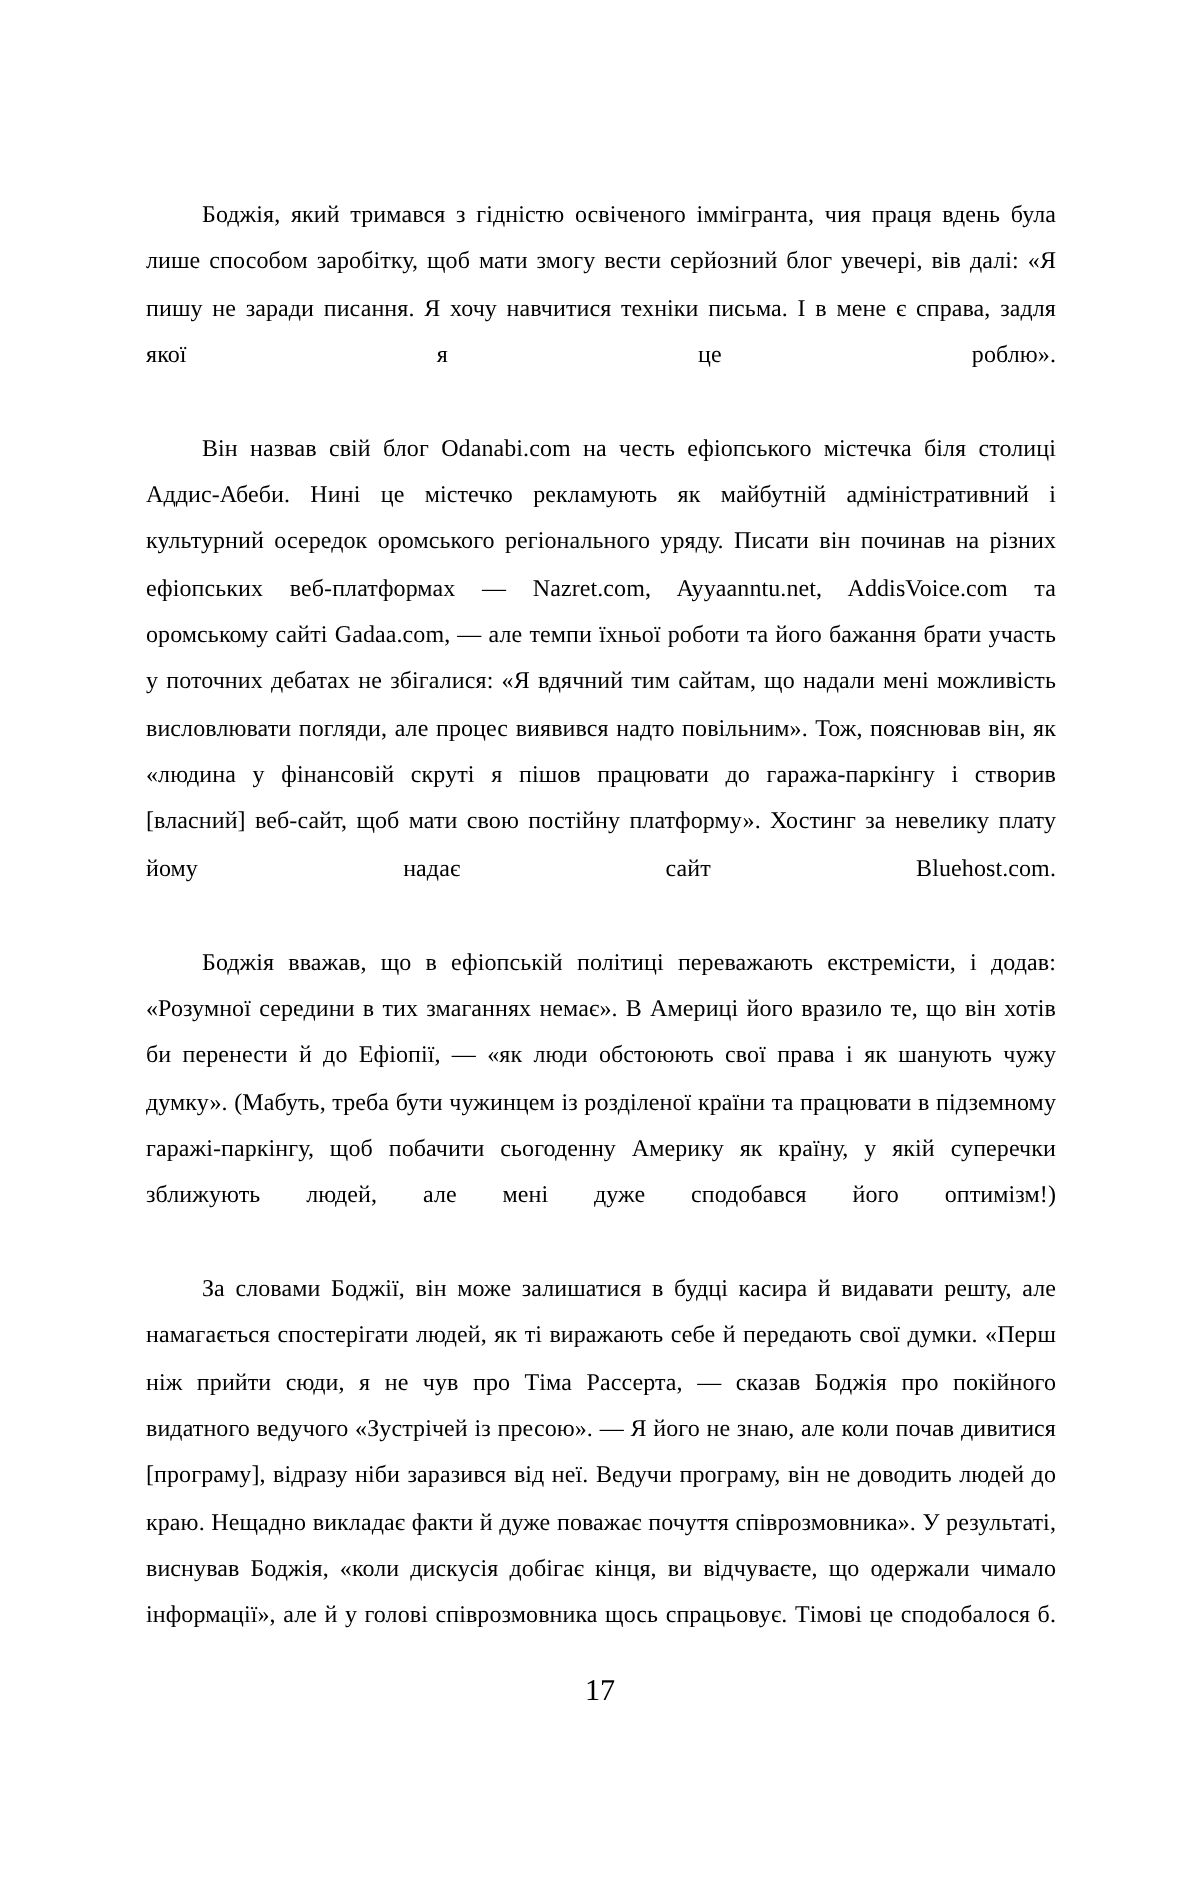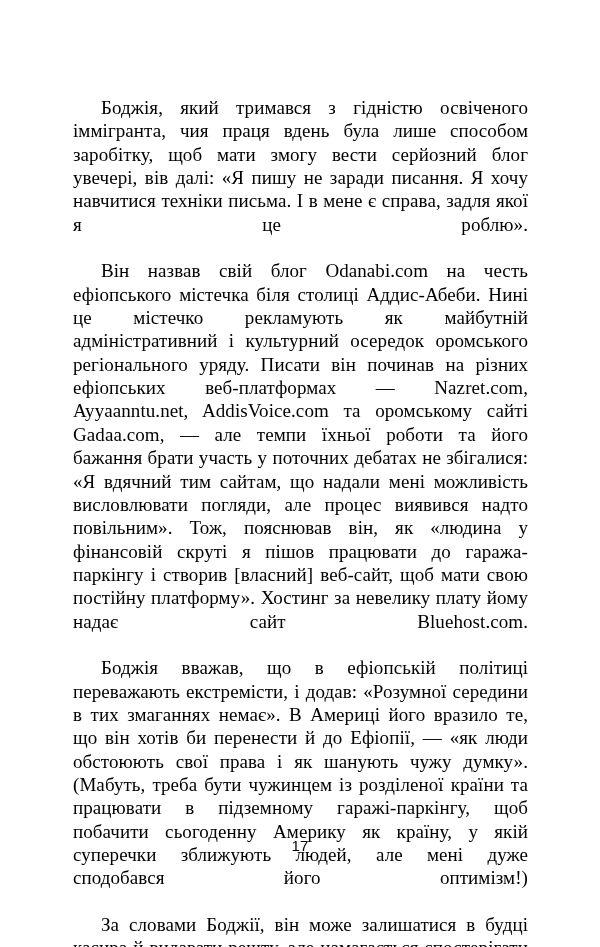--- a/index.html
+++ b/index.html
@@ -18,21 +18,21 @@
     -webkit-font-smoothing: antialiased;
   }
   .text-block {
     position: absolute;
     left: 73px;
     top: 96px;
     width: 455px;
   }
   .para {
     margin: 0;
-    font-size: 19px;
+    font-size: 12px;
     line-height: 23.35px;
     text-align: justify;
     text-justify: inter-word;
     text-indent: 28px;
     hyphens: manual;
     word-spacing: 0.02em;
     letter-spacing: 0.004em;
   }
   
   .para::after {
@@ -41,21 +41,21 @@
     width: 100%;
   }
   .folio {
     position: absolute;
     left: 0;
     top: 836px;
     width: 600px;
     text-align: center;
     font-size: 15.1px;
     line-height: 20px;
-    font-family: Liberation Sans, sans-serif;
+    font-family: Liberation Serif, serif;
     color: #000000;
   }
 </style>
 </head>
 <body>
 
 <div class="page">
 
   <div class="text-block">
     <p class="para">Боджія, який тримався з гідністю освіченого іммігранта, чия праця вдень була лише способом заробітку, щоб мати змогу вести серйозний блог увечері, вів далі: «Я пишу не заради писання. Я хочу навчитися техніки письма. І в мене є справа, задля якої я це роблю».</p>

